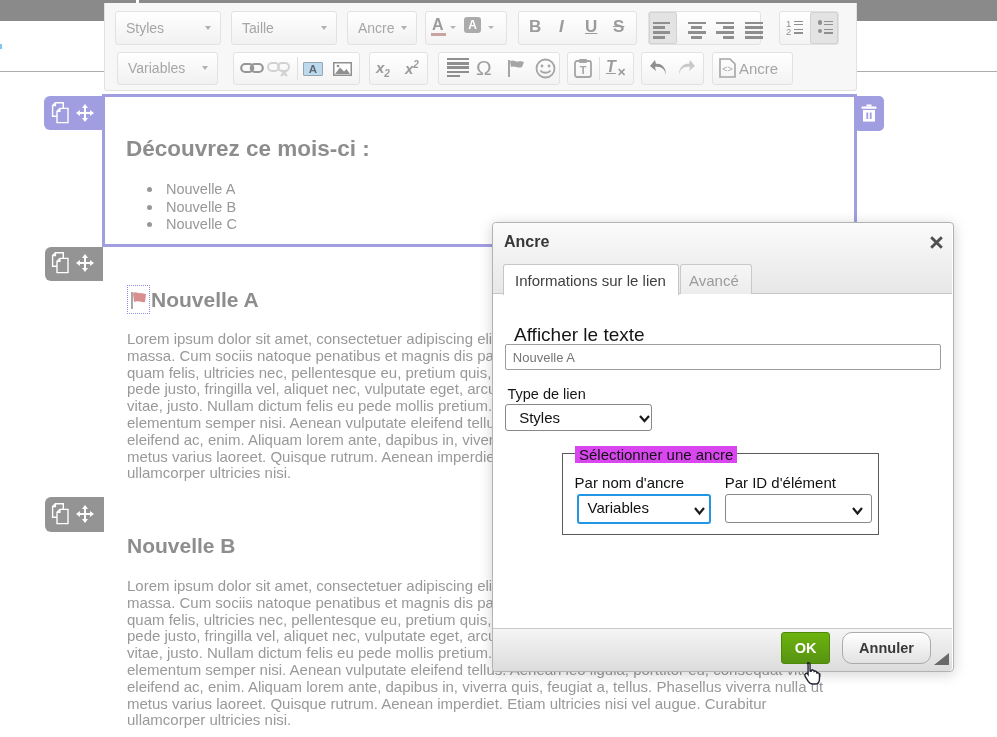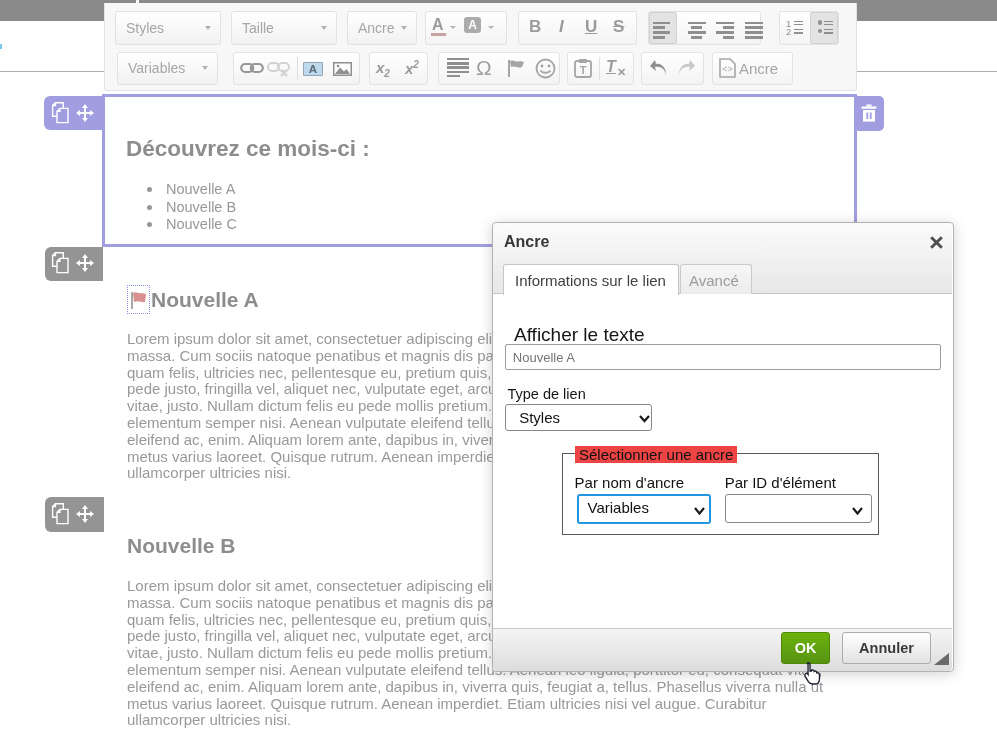--- a/index.html
+++ b/index.html
@@ -277,36 +277,36 @@
   <div class="abs" style="left:12px;top:121px;width:436px;height:26px;border:1px solid #9d9d9d;border-radius:2px;background:#fff"></div>
   <div class="abs" style="left:19.8px;top:127px;font-size:13px;color:#767676">Nouvelle A</div>
   <div class="abs" style="left:14.5px;top:162.5px;font-size:14.5px;color:#151515">Type de lien</div>
   <div class="abs" style="left:12px;top:180.5px;width:147px;height:27px;border:1px solid #888;border-radius:3px;background:#fff"></div>
   <div class="abs" style="left:26.2px;top:186px;font-size:15px;color:#111">Styles</div>
   <svg class="abs" style="left:145.5px;top:191.5px" width="11" height="8" viewBox="0 0 11 8">
       <path d="M1 1 L5.5 6 L10 1" fill="none" stroke="#1a1a1a" stroke-width="2.2"></path>
     </svg>
 
   <div class="abs" style="left:68.5px;top:230px;width:317.5px;height:82px;border:1px solid #5a5a5a"></div>
-  <div class="abs" style="left:82px;top:223px;font-size:15px;color:#111;background:#ef4444;padding:0 4px">Sélectionner une ancre</div>
+  <div class="abs" style="left:82px;top:223px;font-size:15px;color:#111;background:#d946ef;padding:0 4px">Sélectionner une ancre</div>
   <div class="abs" style="left:81.6px;top:250.5px;font-size:15px;color:#111">Par nom d'ancre</div>
   <div class="abs" style="left:83.5px;top:270.7px;width:134.5px;height:30px;border:2px solid #2296e3;border-radius:3px;background:#fff"></div>
   <div class="abs" style="left:94.5px;top:275.5px;font-size:15px;color:#111">Variables</div>
   <svg class="abs" style="left:201px;top:284px" width="11" height="8.5" viewBox="0 0 11 8.5">
       <path d="M1 1 L5.5 6.5 L10 1" fill="none" stroke="#1a1a1a" stroke-width="2.2"></path>
     </svg>
   <div class="abs" style="left:231.7px;top:250.5px;font-size:15px;color:#111">Par ID d'élément</div>
   <div class="abs" style="left:231.7px;top:271px;width:147px;height:29px;border:1px solid #888;border-radius:3px;background:#fff"></div>
   <svg class="abs" style="left:359px;top:284px" width="11" height="8.5" viewBox="0 0 11 8.5">
       <path d="M1 1 L5.5 6.5 L10 1" fill="none" stroke="#1a1a1a" stroke-width="2.2"></path>
     </svg>
 
   <div class="abs" style="left:0;top:405px;width:459px;height:43px;background:linear-gradient(#f5f5f5,#dcdcdc);border-top:1px solid #c9c9c9;border-radius:0 0 4px 4px"></div>
   <div class="abs" style="left:288px;top:409px;width:49px;height:32px;background:linear-gradient(#6cb30d,#579313);border:1px solid #4e8806;border-radius:3px;color:#fff;font-weight:bold;font-size:14.5px;text-align:center;line-height:30px">OK</div>
-  <div class="abs" style="left:349px;top:409px;width:89px;height:32px;background:linear-gradient(#ffffff,#e2e2e2);border:1px solid #ababab;border-radius:3px;color:#393939;font-weight:bold;font-size:14.5px;text-align:center;line-height:30px">Annuler</div>
+  <div class="abs" style="left:349px;top:409px;width:89px;height:32px;background:linear-gradient(#ffffff,#e2e2e2);border:1px solid #ababab;border-radius:10px;color:#393939;font-weight:bold;font-size:14.5px;text-align:center;line-height:30px">Annuler</div>
   <svg class="abs" style="left:441px;top:430px" width="15" height="12" viewBox="0 0 15 12">
       <path d="M15 0 L15 12 L0 12 Z" fill="#696969"></path>
     </svg>
 </div>
 
 <svg class="abs" style="left:802px;top:661px" width="20" height="25" viewBox="0 0 20 25">
 <g transform="scale(0.76,0.84)">
 <path d="M8 2 C9.6 2,10.6 3,10.6 4.8 L10.6 12 L12 12.2 C12 11.2,13 10.4,14.2 10.6 C15.2 10.8,15.8 11.4,16 12.4 C16.8 11.8,17.8 11.8,18.6 12.4 C19.3 12.9,19.5 13.4,19.6 14.2 C20.4 13.8,21.3 13.9,22 14.4 C22.8 15,23 15.6,23 16.6 L23 21 C23 25,21 27.5,17 27.5 L14 27.5 C11.5 27.5,9.8 26.6,8.4 24.6 L4.2 18.4 C3.4 17.2,3.6 16,4.6 15.2 C5.6 14.4,6.8 14.6,7.6 15.6 L8 16.1 L8 4.8 C8 3,6.4 2,8 2 Z" fill="#fff" stroke="#1c2030" stroke-width="1.8"></path>
 </g>
 </svg>

